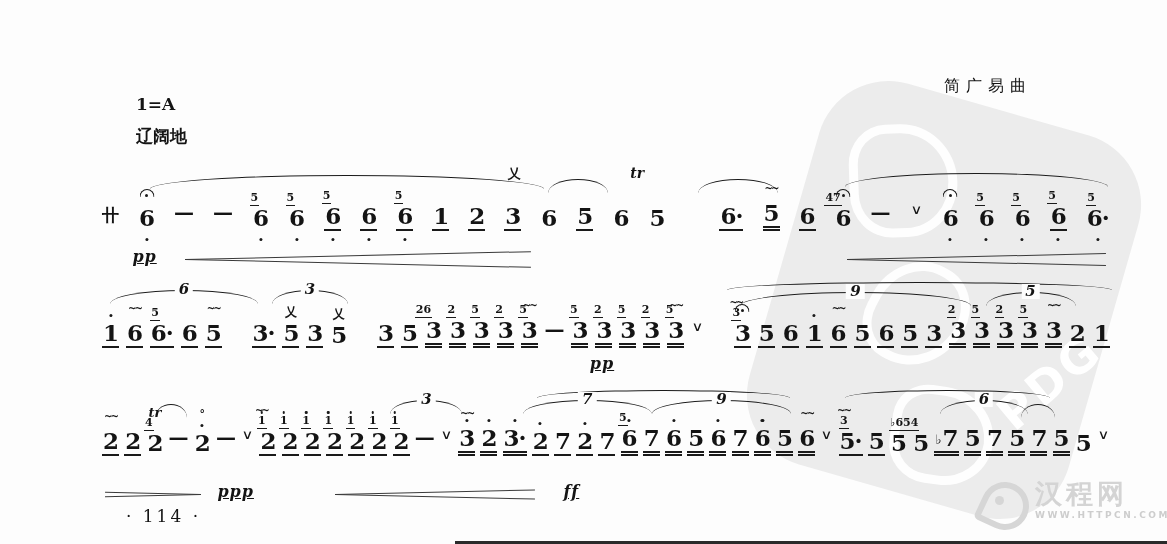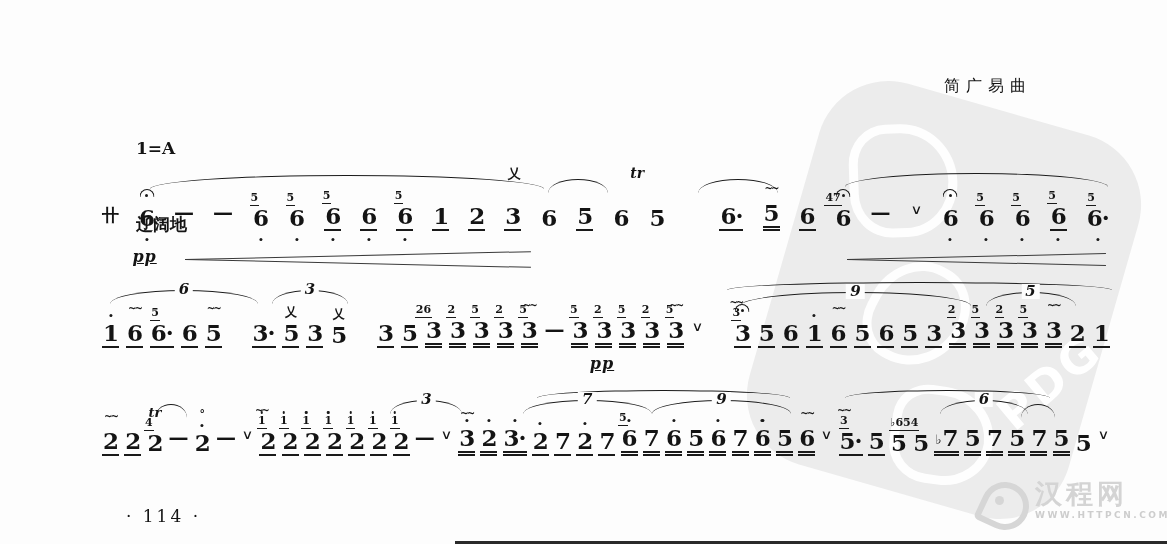--- a/index.html
+++ b/index.html
@@ -14,21 +14,21 @@
   .stamp .b2{left:95px;top:165px;width:80px;height:90px;transform:rotate(12deg);border-radius:55% 45% 60% 40%;}
   .stamp .b3{left:150px;top:280px;width:85px;height:80px;transform:rotate(-8deg);}
   .pdg{position:absolute;left:990px;top:355px;transform:rotate(-40deg);color:#fff;
        font:700 46px "DejaVu Sans",sans-serif;letter-spacing:3px;z-index:1;}
 
   
   .title{position:absolute;left:0;right:0;top:30px;text-align:center;font-size:27px;font-weight:600;
          letter-spacing:18px;z-index:3;}
   .composer{position:absolute;left:944px;top:76px;font-size:16px;letter-spacing:6px;z-index:3;}
   .meta{position:absolute;left:136px;top:94px;z-index:3;font-weight:700;}
-  .meta .row{height:31px;font-size:17px;margin-top:44px;}
+  .meta .row{height:31px;font-size:17px;}
   .meta .low{position:relative;display:inline-block;}
   .meta .low .ld{position:absolute;left:50%;bottom:-5px;transform:translateX(-50%);
                  width:3px;height:3px;border-radius:50%;background:#141414;}
 
   
   .mline{position:absolute;left:100px;width:1012px;z-index:3;}
   .mline.l1{top:163px;} .mline.l2{top:280px;} .mline.l3{top:388px;}
   .arcs{position:absolute;top:0;left:0;right:0;height:34px;}
   .arc{position:absolute;height:13px;border-top:1.7px solid #1a1a1a;
        border-radius:50% 50% 0 0 / 100% 100% 0 0;}
@@ -756,20 +756,32 @@
             <div class="num">5</div>
           </div>
         </div>
         <div class="tok">
           <div class="nb">
             <div class="num">5</div>
           </div>
         </div>
         <div class="tok breath">∨</div>
       </div>
+      <div class="hpz">
+        <div class="hp" style="left: 0.5%; width: 9.5%;">
+          <div class="hl" style="transform-origin: right center; transform: rotate(-1.3deg);"></div>
+          <div class="hl" style="transform-origin: right center; transform: rotate(1.3deg);"></div>
+        </div>
+        <div class="hp" style="left: 23.2%; width: 19.8%;">
+          <div class="hl" style="transform-origin: left center; transform: rotate(-1.3deg);"></div>
+          <div class="hl" style="transform-origin: left center; transform: rotate(1.3deg);"></div>
+        </div>
+        <div class="dyn" style="left: 11.6%;">ppp</div>
+        <div class="dyn" style="left: 45.8%;">ff</div>
+      </div>
     </div>
 
   <div class="pagenum">· 114 ·</div>
   <div class="bline"></div>
 
   <div class="logo">
     <div class="logo-ic">
       <div class="c1"></div>
       <div class="c2"></div>
     </div>

